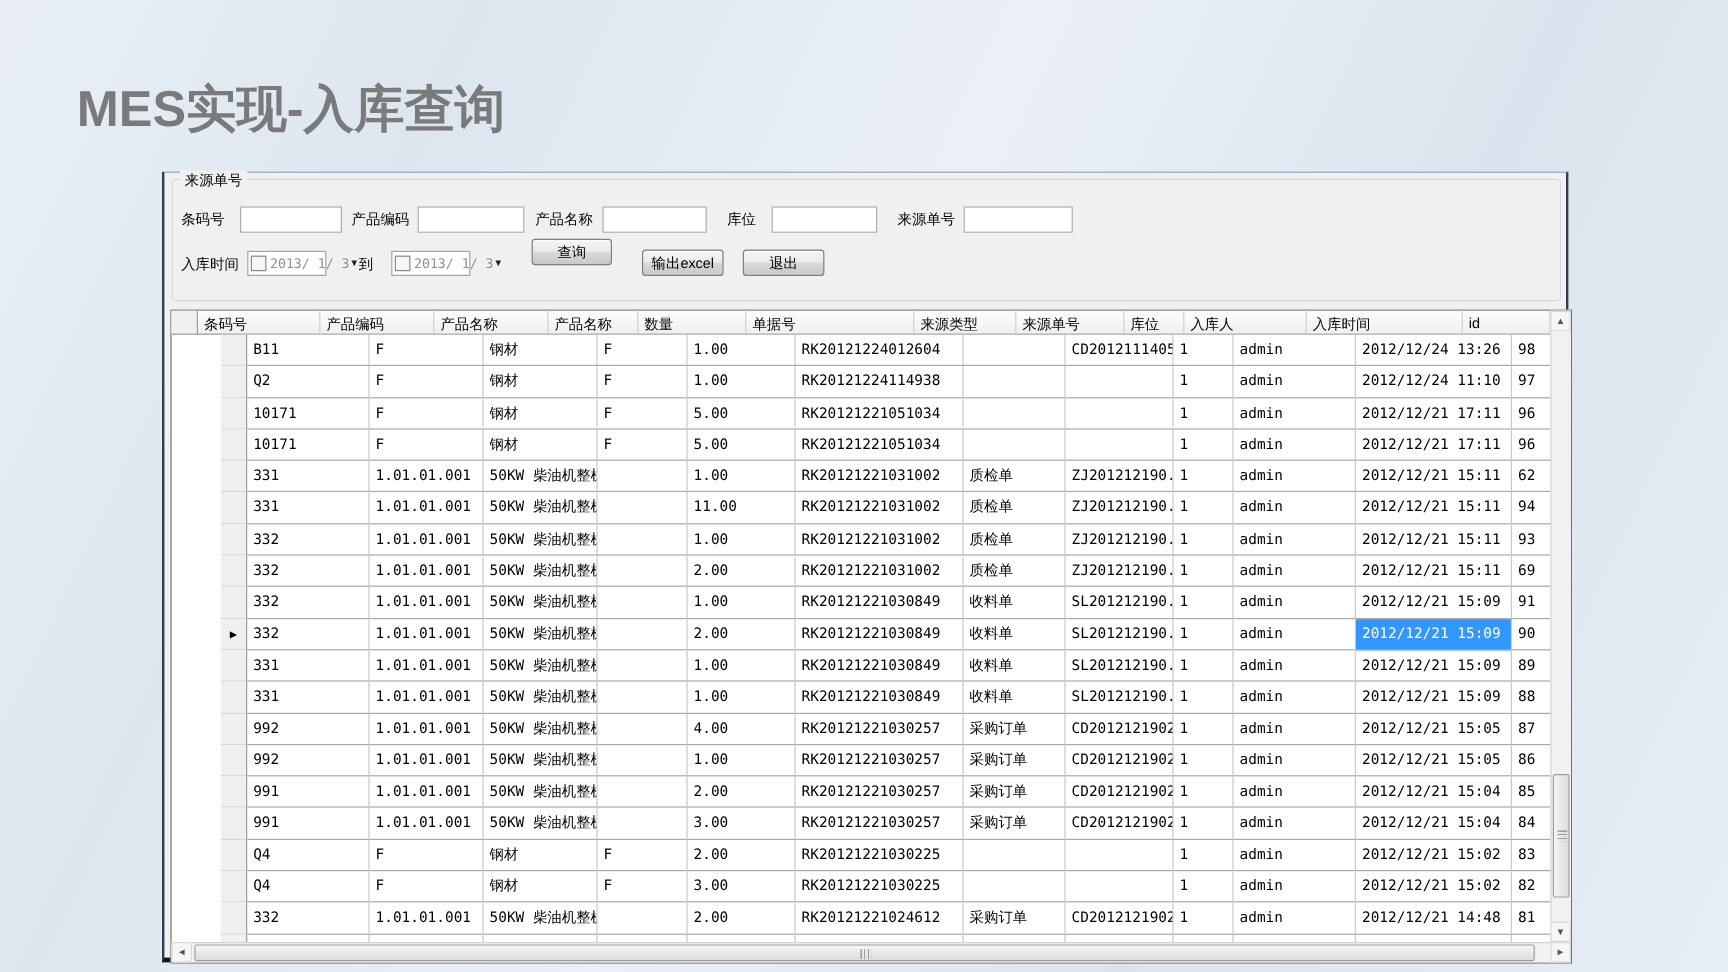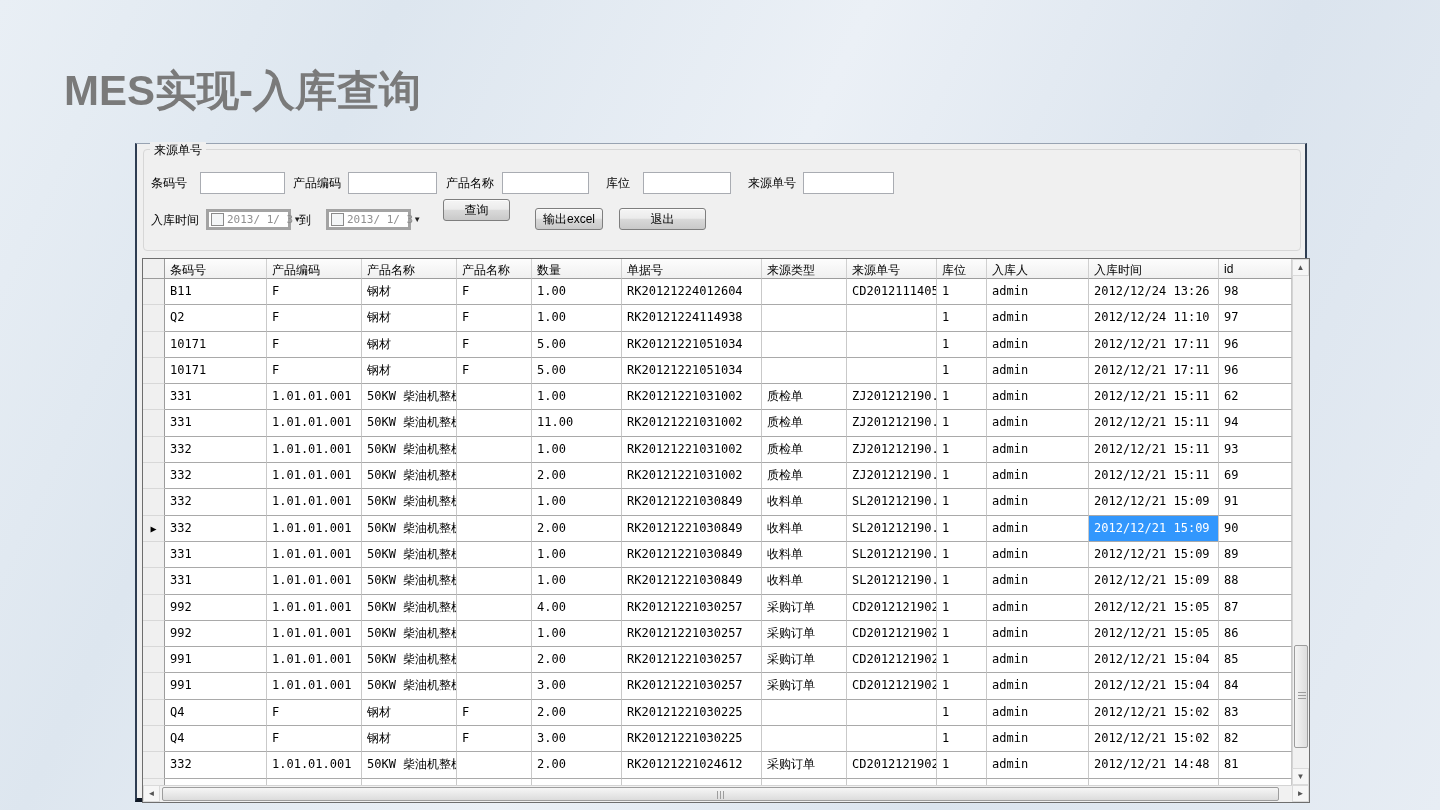--- a/index.html
+++ b/index.html
@@ -14,38 +14,38 @@
     border-bottom:4px solid #0f1724;box-sizing:border-box;}
   
   .qbox{position:absolute;left:6px;top:5px;width:1156px;height:100px;
     border:1px solid #d7d7d7;border-radius:4px;}
   .qbox-label{position:absolute;top:-8px;left:6px;background:#f0f0f0;padding:0 4px;
     font-size:12px;color:#000;}
   .flabel{position:absolute;font-size:12px;color:#000;height:22px;line-height:22px;white-space:nowrap;}
   .tinput{position:absolute;height:22px;border:1px solid #a9acb2;background:#ffffff;
     box-sizing:border-box;font-size:12px;padding:0 3px;outline:none;
     font-family:"DejaVu Sans Mono","DejaVu Sans",sans-serif;}
-  .dpick{position:absolute;width:85px;height:21px;border:3px solid #a3a3a3;background:#fff;
+  .dpick{position:absolute;width:66px;height:21px;border:1px solid #a3a3a3;background:#fff;
     box-sizing:border-box;display:flex;align-items:center;}
   .dcheck{width:11px;height:11px;border:1px solid #8b8b8b;background:#f4f6f7;margin:0 3px 0 2px;flex:none;}
   .dtext{font-size:11px;color:#8f8f8f;flex:1;white-space:nowrap;
     font-family:"DejaVu Sans Mono","DejaVu Sans",sans-serif;}
   .darrow{font-size:8px;color:#222;margin-right:3px;flex:none;}
   .btn{position:absolute;height:22px;border:1px solid #7e7e7e;border-radius:3px;
     background:linear-gradient(#f5f5f5,#ebebeb 46%,#d9d9d9 52%,#c9c9c9);
     font-size:12px;color:#000;text-align:center;line-height:20px;box-sizing:border-box;
     box-shadow:inset 0 1px 0 rgba(255,255,255,.7);cursor:default;white-space:nowrap;}
   
   .grid{position:absolute;left:5px;top:114px;width:1168px;height:545px;background:#fff;
     border:1px solid #6e6e6e;box-sizing:border-box;}
   .ghead{display:flex;height:20px;background:linear-gradient(#fdfdfd,#efefef);}
   .hcell{box-sizing:border-box;border-right:1px solid #d0d0d0;border-bottom:1px solid #9c9c9c;
     font-size:12px;color:#000;padding:3px 0 0 5px;white-space:nowrap;overflow:hidden;flex:none;}
   .hcell.ind{background:#f0f0f0;border-right:1px solid #9c9c9c;}
-  .gbody{position:relative;height:506px;overflow:hidden;background:#fff;}
+  .gbody{position:relative;height:506px;overflow:hidden;background:#fff;margin-left:41px;}
   .trow{display:flex;height:26.3px;}
   .cell{box-sizing:border-box;border-right:1px solid #c9c9c9;border-bottom:1px solid #a9a9a9;
     font-size:12px;color:#000;line-height:25px;padding:0 0 0 5px;white-space:nowrap;overflow:hidden;
     font-family:"DejaVu Sans Mono","DejaVu Sans",sans-serif;flex:none;}
   .cell.ind{background:#f0f0f0;border-right:1px solid #9c9c9c;border-bottom:1px solid #d8d8d8;
     padding:0;text-align:center;}
   .arrow{font-size:10px;line-height:26px;color:#000;}
   .selcell{color:#fff;}
   .w-ind{width:22px;} .w0{width:102px;} .w1{width:95px;} .w2{width:95px;} .w3{width:75px;}
   .w4{width:90px;} .w5{width:140px;} .w6{width:85px;} .w7{width:90px;} .w8{width:50px;}
@@ -103,21 +103,21 @@
       <div class="flabel" style="left:155px;top:59px;">到</div>
 
       <div class="dpick" style="left:182px;top:59px;">
         <span class="dcheck"></span>
         <span class="dtext">2013/ 1/ 3</span>
         <span class="darrow">▼</span>
       </div>
 
       <div class="btn" style="left:299px;top:49px;width:67px;">查询</div>
       <div class="btn" style="left:391px;top:58px;width:68px;">输出excel</div>
-      <div class="btn" style="left:475px;top:58px;width:87px;">退出</div>
+      <div class="btn" style="left:475px;top:58px;width:68px;">退出</div>
     </div>
 
     <div class="grid">
       <div class="ghead">
         <div class="hcell ind w-ind"></div>
         <div class="hcell w0">条码号</div>
         <div class="hcell w1">产品编码</div>
         <div class="hcell w2">产品名称</div>
         <div class="hcell w3">产品名称</div>
         <div class="hcell w4">数量</div>

